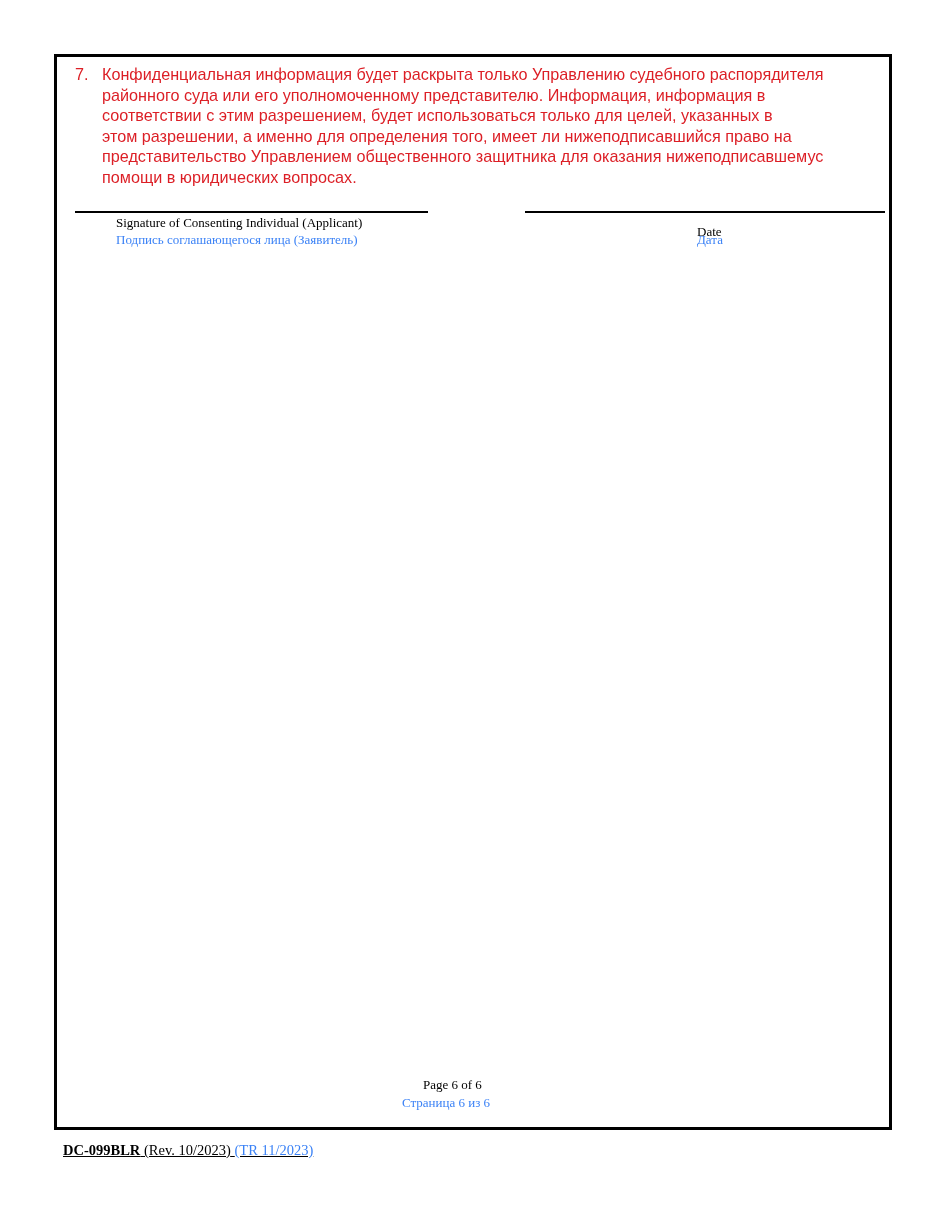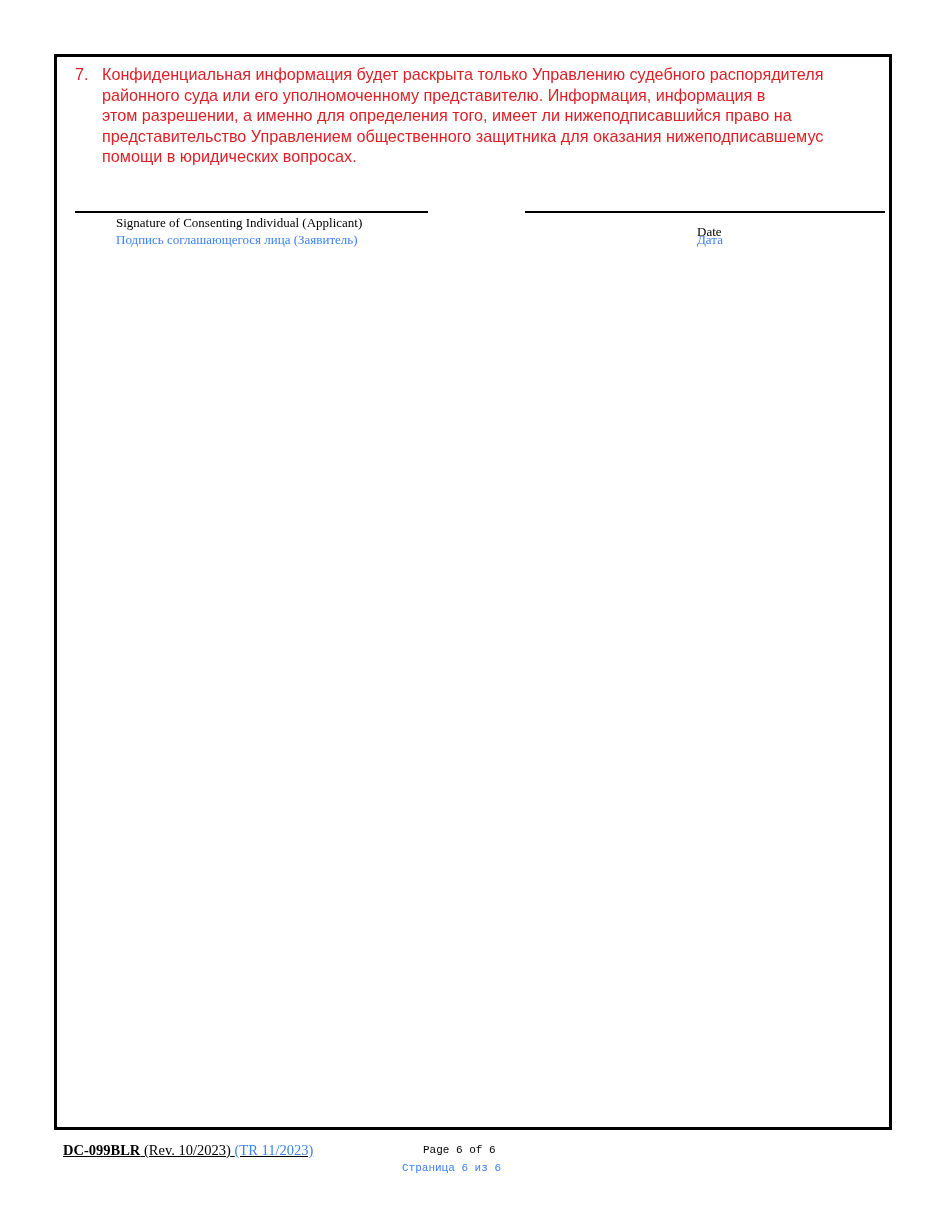--- a/index.html
+++ b/index.html
@@ -21,34 +21,35 @@
     position:absolute; font-family:"Liberation Serif", serif; font-size:13px; line-height:17px;
     color:#000; white-space:nowrap;text-align:center;
   }
   .red { color:#3b82f6; }
   .footer-left {
     position:absolute; left:63px; top:1142px;
     font-family:"Liberation Serif", serif; font-size:14.5px; color:#000; white-space:nowrap;text-decoration:underline;
   }
   .footer-left b { font-weight:bold; }
   .footer-page {
-    position:absolute; left:423px; top:1141px;
-    font-family:Liberation Mono, monospace; font-size:11px; line-height:18px; white-space:nowrap;
+    position:absolute; left:423px; top:1076px;
+    font-family:Liberation Serif, serif; font-size:13px; line-height:18px; white-space:nowrap;
   }
 </style>
 </head>
 <body>
 
 <div class="frame"></div>
 
 <div class="item">
   <span class="num">7.</span>
   <div class="lines">
     <div>Конфиденциальная информация будет раскрыта только Управлению судебного распорядителя</div>
     <div>районного суда или его уполномоченному представителю. Информация, информация в</div>
+    <div>соответствии с этим разрешением, будет использоваться только для целей, указанных в</div>
     <div>этом разрешении, а именно для определения того, имеет ли нижеподписавшийся право на</div>
     <div>представительство Управлением общественного защитника для оказания нижеподписавшемус</div>
     <div>помощи в юридических вопросах.</div>
   </div>
 </div>
 
 <div class="sigline" style="left:75px; top:211px; width:353px;"></div>
 <div class="lbl" style="left:116px; top:214px;">Signature of Consenting Individual (Applicant)</div>
 <div class="lbl red" style="left:116px; top:231px;">Подпись соглашающегося лица (Заявитель)</div>
 

